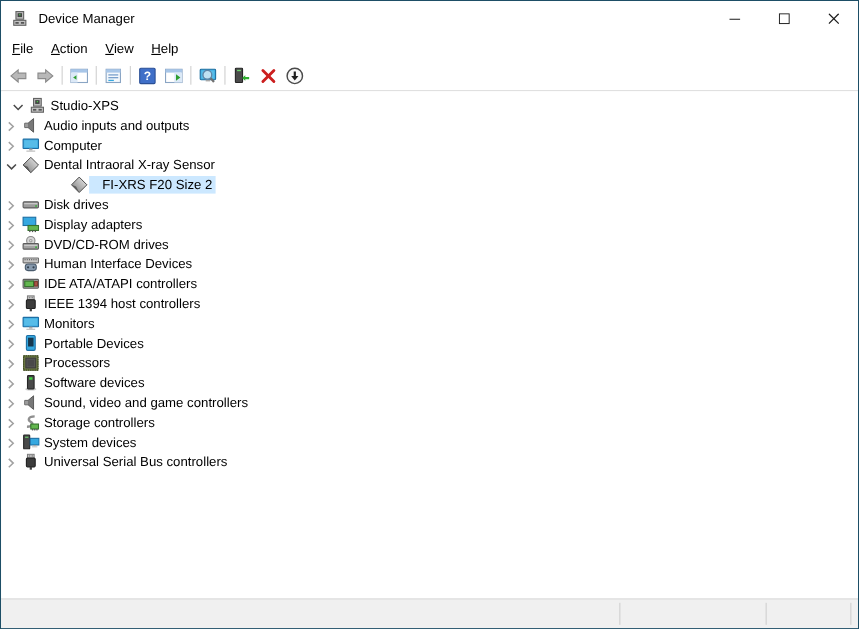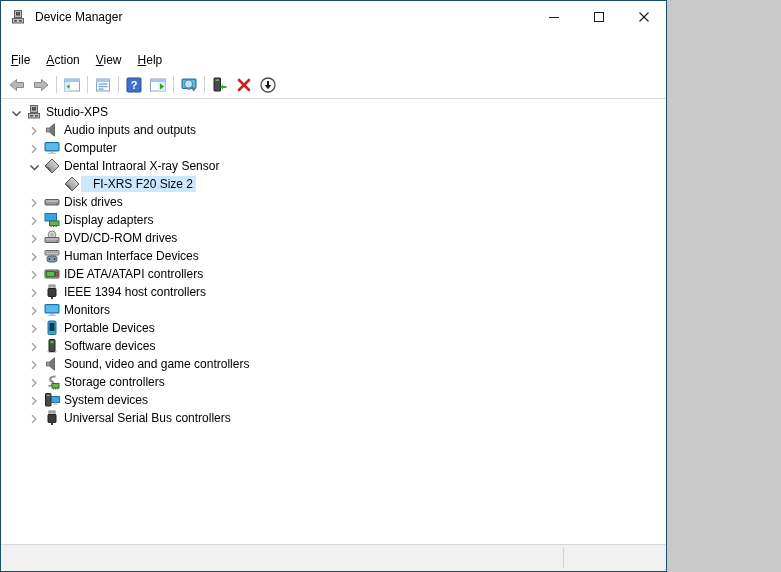--- a/index.html
+++ b/index.html
@@ -1,41 +1,41 @@
 <!DOCTYPE html>
 <html><head>
 <meta charset="utf-8">
 <style>
   html,body{margin:0;padding:0;background:#c9c9c9;}
   .win{
-    width:667px;height:572px;box-sizing:border-box;
+    width:781px;height:572px;box-sizing:border-box;
     border:1px solid #1d4e66;background:#fff;
     display:flex;flex-direction:column;
     font-family:"Liberation Sans",sans-serif;font-size:12px;color:#000;
     overflow:hidden;
   }
   
   .titlebar{flex:0 0 31px;display:flex;align-items:center;background:#fff;}
   .app-icon{margin-left:9px;width:16px;height:16px;display:flex;align-items:center;}
   .title{margin-left:9px;white-space:nowrap;}
   .controls{margin-left:auto;display:flex;height:100%;}
   .ctrl{width:45px;height:100%;display:flex;align-items:center;justify-content:center;background:#fff;border:0;padding:0;}
   
-  .menubar{flex:0 0 23px;display:flex;align-items:center;background:#fff;padding-left:2px;margin-top:16px;}
+  .menubar{flex:0 0 23px;display:flex;align-items:center;background:#fff;padding-left:2px;}
   .menu-item{padding:3px 8px;cursor:default;}
   .accel{text-decoration:underline;}
   
   .toolbar{flex:0 0 27px;display:flex;align-items:center;background:#fff;border-bottom:1px solid #d9d9d9;padding-left:4px;}
   .tbtn{width:24px;height:24px;display:flex;align-items:center;justify-content:center;background:transparent;border:0;padding:0;}
   .tsep{width:1px;height:17px;background:#d0d0d0;margin:0 3px;}
   
   .tree{flex:1 1 auto;background:#fff;padding-top:5px;overflow:hidden;position:relative;}
   .row{height:18px;display:flex;align-items:flex-start;white-space:nowrap;}
   .lvl0{padding-left:6px;}
-  .lvl1{padding-left:24px;}
+  .lvl1{}
   .lvl2{padding-left:62px;}
   .chev{width:18px;height:18px;display:flex;align-items:center;justify-content:center;flex:0 0 18px;}
   .ticon{width:18px;height:16px;display:flex;align-items:center;justify-content:center;flex:0 0 18px;}
   .tlabel{padding:1px 3px;line-height:14px;}
   .sel{background:#cce8ff;padding-left:12px;}
   
   .statusbar{flex:0 0 26px;background:#f0f0f0;border-top:1px solid #d9d9d9;position:relative;}
   .ssep{position:absolute;top:3px;bottom:3px;width:1px;background:#cfcfcf;}
 </style>
 </head>
@@ -491,20 +491,33 @@
         </span>
       <span class="ticon">
           <svg width="16" height="16">
             <use href="#i-portable"></use>
           </svg>
         </span>
       <span class="tlabel">Portable Devices</span>
     </div>
 
 
+    <div class="row lvl1">
+      <span class="chev">
+          <svg width="16" height="16">
+            <use href="#c-col"></use>
+          </svg>
+        </span>
+      <span class="ticon">
+          <svg width="16" height="16">
+            <use href="#i-cpu"></use>
+          </svg>
+        </span>
+      <span class="tlabel">Processors</span>
+    </div>
 
     <div class="row lvl1">
       <span class="chev">
           <svg width="16" height="16">
             <use href="#c-col"></use>
           </svg>
         </span>
       <span class="ticon">
           <svg width="16" height="16">
             <use href="#i-software"></use>

